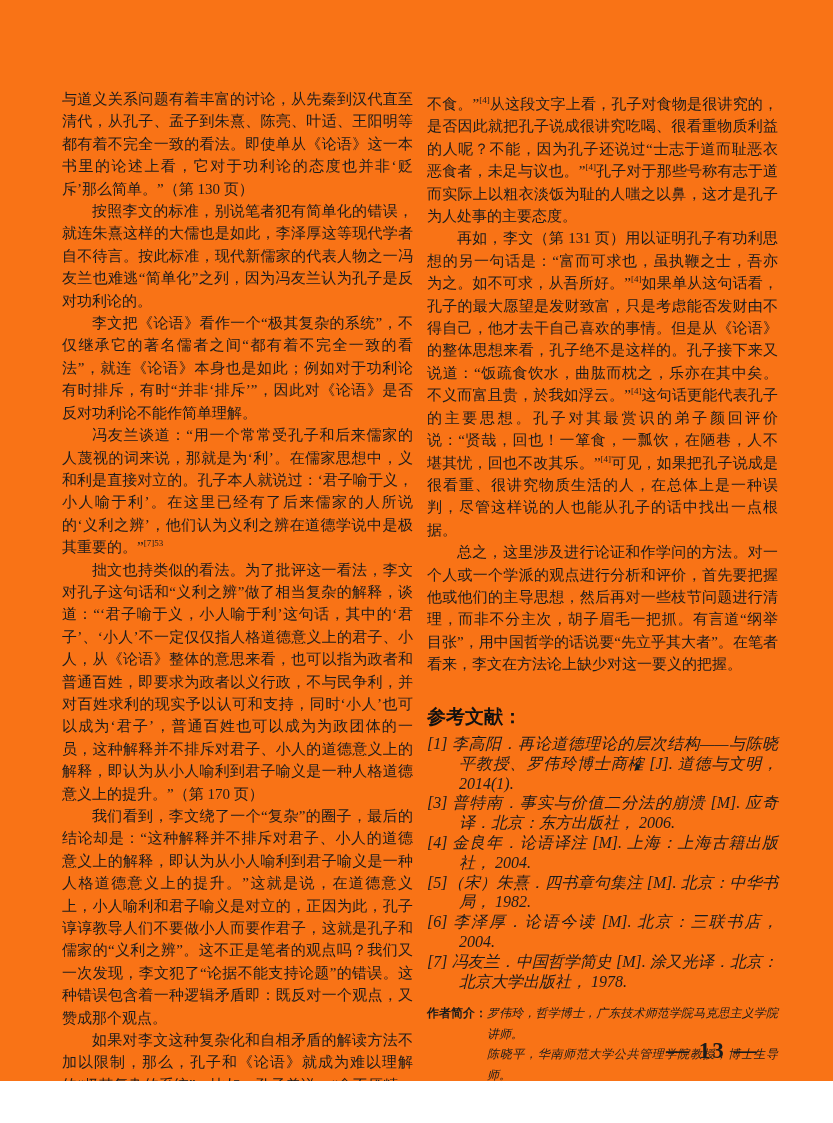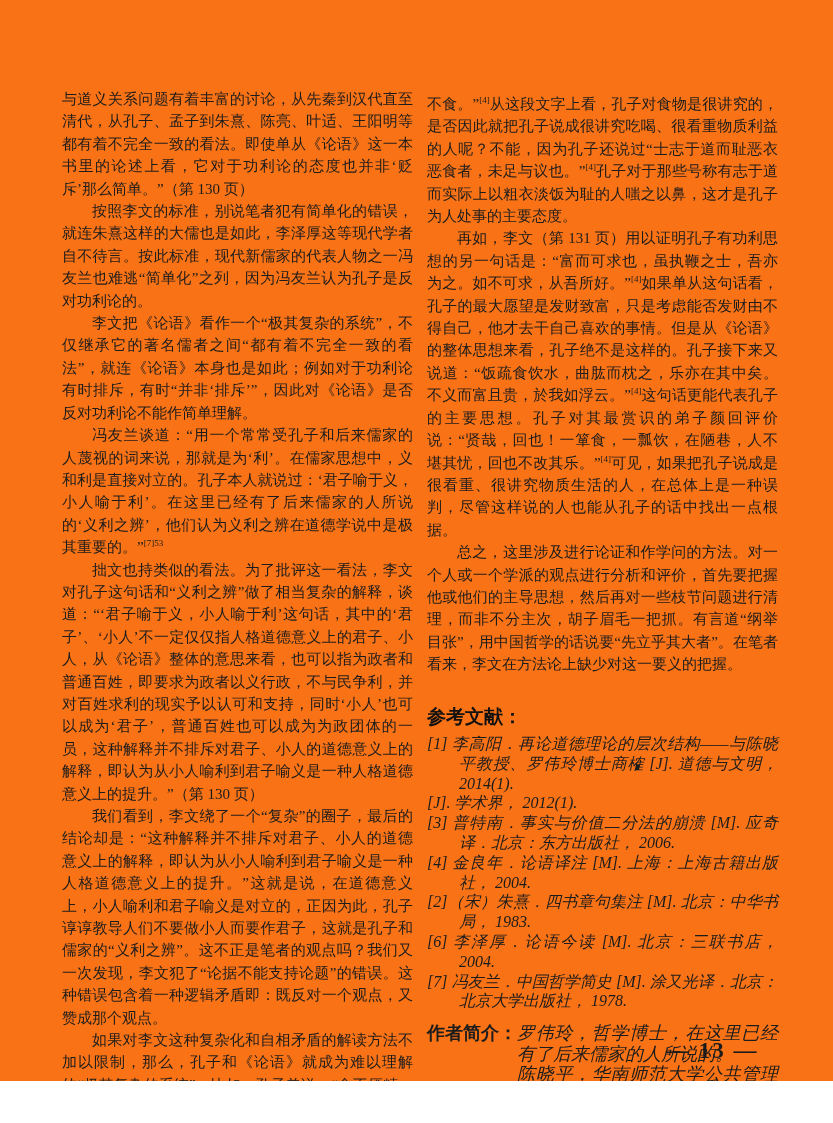--- a/index.html
+++ b/index.html
@@ -42,21 +42,21 @@
     font-size: 16px;
     line-height: 19.8px;
     font-style: italic;
   }
   .ref-item { margin: 0; padding-left: 2em; text-indent: -2em; }
   .ref-item.no-hang { padding-left: 0; text-indent: 0; }
 
   .author {
     display: flex;
     margin-top: 12px;
-    font-size: 18px;
+    font-size: 12px;
     line-height: 20.4px;
   }
   .author-label {
     font-family: "Liberation Sans", "DejaVu Sans", sans-serif;
     font-weight: bold;
     font-style: normal;
     white-space: nowrap;
   }
   .author-entries { flex: 1; font-style: italic; }
   .author-entry { margin: 0; text-align: justify; }
@@ -81,49 +81,48 @@
 </head>
 <body>
 
 <div class="page">
 
   <div class="col col-left">
     <p class="para no-indent"><span>与道义关系问题有着丰富的讨论，从先秦到汉代直至清代，从孔子、孟子到朱熹、陈亮、叶适、王阳明等都有着不完全一致的看法。即使单从《论语》这一本书里的论述上看，它对于功利论的态度也并非‘贬斥’那么简单。”（第 130 页）</span></p>
       <p class="para"><span>按照李文的标准，别说笔者犯有简单化的错误，就连朱熹这样的大儒也是如此，李泽厚这等现代学者自不待言。按此标准，现代新儒家的代表人物之一冯友兰也难逃“简单化”之列，因为冯友兰认为孔子是反对功利论的。</span></p>
       <p class="para"><span>李文把《论语》看作一个“极其复杂的系统”，不仅继承它的著名儒者之间“都有着不完全一致的看法”，就连《论语》本身也是如此；例如对于功利论有时排斥，有时“并非‘排斥’”，因此对《论语》是否反对功利论不能作简单理解。</span></p>
       <p class="para"><span>冯友兰谈道：“用一个常常受孔子和后来儒家的人蔑视的词来说，那就是为‘利’。在儒家思想中，义和利是直接对立的。孔子本人就说过：‘君子喻于义，小人喻于利’。在这里已经有了后来儒家的人所说的‘义利之辨’，他们认为义利之辨在道德学说中是极其重要的。”</span><sup class="supref">[7]53</sup></p>
-      <p class="para"><span>拙文也持类似的看法。为了批评这一看法，李文对孔子这句话和“义利之辨”做了相当复杂的解释，谈道：“‘君子喻于义，小人喻于利’这句话，其中的‘君子’、‘小人’不一定仅仅指人格道德意义上的君子、小人，从《论语》整体的意思来看，也可以指为政者和普通百姓，即要求为政者以义行政，不与民争利，并对百姓求利的现实予以认可和支持，同时‘小人’也可以成为‘君子’，普通百姓也可以成为为政团体的一员，这种解释并不排斥对君子、小人的道德意义上的解释，即认为从小人喻利到君子喻义是一种人格道德意义上的提升。”（第 130 页）</span></p>
+      <p class="para"><span>拙文也持类似的看法。为了批评这一看法，李文对孔子这句话和“义利之辨”做了相当复杂的解释，谈道：“‘君子喻于义，小人喻于利’这句话，其中的‘君子’、‘小人’不一定仅仅指人格道德意义上的君子、小人，从《论语》整体的意思来看，也可以指为政者和普通百姓，即要求为政者以义行政，不与民争利，并对百姓求利的现实予以认可和支持，同时‘小人’也可以成为‘君子’，普通百姓也可以成为为政团体的一员，这种解释并不排斥对君子、小人的道德意义上的解释，即认为从小人喻利到君子喻义是一种人格道德意义上的提升。”（第 170 页）</span></p>
       <p class="para"><span>我们看到，李文绕了一个“复杂”的圈子，最后的结论却是：“这种解释并不排斥对君子、小人的道德意义上的解释，即认为从小人喻利到君子喻义是一种人格道德意义上的提升。”这就是说，在道德意义上，小人喻利和君子喻义是对立的，正因为此，孔子谆谆教导人们不要做小人而要作君子，这就是孔子和儒家的“义利之辨”。这不正是笔者的观点吗？我们又一次发现，李文犯了“论据不能支持论题”的错误。这种错误包含着一种逻辑矛盾即：既反对一个观点，又赞成那个观点。</span></p>
       <p class="para"><span>如果对李文这种复杂化和自相矛盾的解读方法不加以限制，那么，孔子和《论语》就成为难以理解的“极其复杂的系统”。比如，孔子曾说：“食不厌精，脍不厌细”，“失饪，不食；不时，不食；割不正不食；不得其酱，</span></p>
   </div>
 
   <div class="col col-right">
 
     <div>
       <p class="para no-indent"><span>不食。”</span><sup class="supref">[4]</sup><span>从这段文字上看，孔子对食物是很讲究的，是否因此就把孔子说成很讲究吃喝、很看重物质利益的人呢？不能，因为孔子还说过“士志于道而耻恶衣恶食者，未足与议也。”</span><sup class="supref">[4]</sup><span>孔子对于那些号称有志于道而实际上以粗衣淡饭为耻的人嗤之以鼻，这才是孔子为人处事的主要态度。</span></p>
         <p class="para"><span>再如，李文（第 131 页）用以证明孔子有功利思想的另一句话是：“富而可求也，虽执鞭之士，吾亦为之。如不可求，从吾所好。”</span><sup class="supref">[4]</sup><span>如果单从这句话看，孔子的最大愿望是发财致富，只是考虑能否发财由不得自己，他才去干自己喜欢的事情。但是从《论语》的整体思想来看，孔子绝不是这样的。孔子接下来又说道：“饭疏食饮水，曲肱而枕之，乐亦在其中矣。不义而富且贵，於我如浮云。”</span><sup class="supref">[4]</sup><span>这句话更能代表孔子的主要思想。孔子对其最赏识的弟子颜回评价说：“贤哉，回也！一箪食，一瓢饮，在陋巷，人不堪其忧，回也不改其乐。”</span><sup class="supref">[4]</sup><span>可见，如果把孔子说成是很看重、很讲究物质生活的人，在总体上是一种误判，尽管这样说的人也能从孔子的话中找出一点根据。</span></p>
         <p class="para"><span>总之，这里涉及进行论证和作学问的方法。对一个人或一个学派的观点进行分析和评价，首先要把握他或他们的主导思想，然后再对一些枝节问题进行清理，而非不分主次，胡子眉毛一把抓。有言道“纲举目张”，用中国哲学的话说要“先立乎其大者”。在笔者看来，李文在方法论上缺少对这一要义的把握。</span></p>
     </div>
 
     <h3 class="refs-heading">参考文献：</h3>
 
     <div class="refs">
       <p class="ref-item">[1] 李高阳．再论道德理论的层次结构——与陈晓平教授、罗伟玲博士商榷 [J]. 道德与文明， 2014(1).</p>
-        <p class="ref-item no-hang">[J]. 学术界， 2012(1).</p>
         <p class="ref-item">[3] 普特南．事实与价值二分法的崩溃 [M]. 应奇译．北京：东方出版社， 2006.</p>
         <p class="ref-item">[4] 金良年．论语译注 [M]. 上海：上海古籍出版社， 2004.</p>
-        <p class="ref-item">[2]（宋）朱熹．四书章句集注 [M]. 北京：中华书局， 1983.</p>
+        <p class="ref-item">[5]（宋）朱熹．四书章句集注 [M]. 北京：中华书局， 1982.</p>
         <p class="ref-item">[6] 李泽厚．论语今读 [M]. 北京：三联书店， 2004.</p>
         <p class="ref-item">[7] 冯友兰．中国哲学简史 [M]. 涂又光译．北京：北京大学出版社， 1978.</p>
     </div>
 
     <div class="author">
       <span class="author-label">作者简介：</span>
       <div class="author-entries">
-        <p class="author-entry">罗伟玲，哲学博士，在这里已经有了后来儒家的人所说的。</p>
+        <p class="author-entry">罗伟玲，哲学博士，广东技术师范学院马克思主义学院讲师。</p>
           <p class="author-entry">陈晓平，华南师范大学公共管理学院教授，博士生导师。</p>
       </div>
     </div>
 
     <p class="editor">（责任编辑：杨立民）</p>
   </div>
 
   <div class="page-number">— 13 —</div>
 
 </div>

